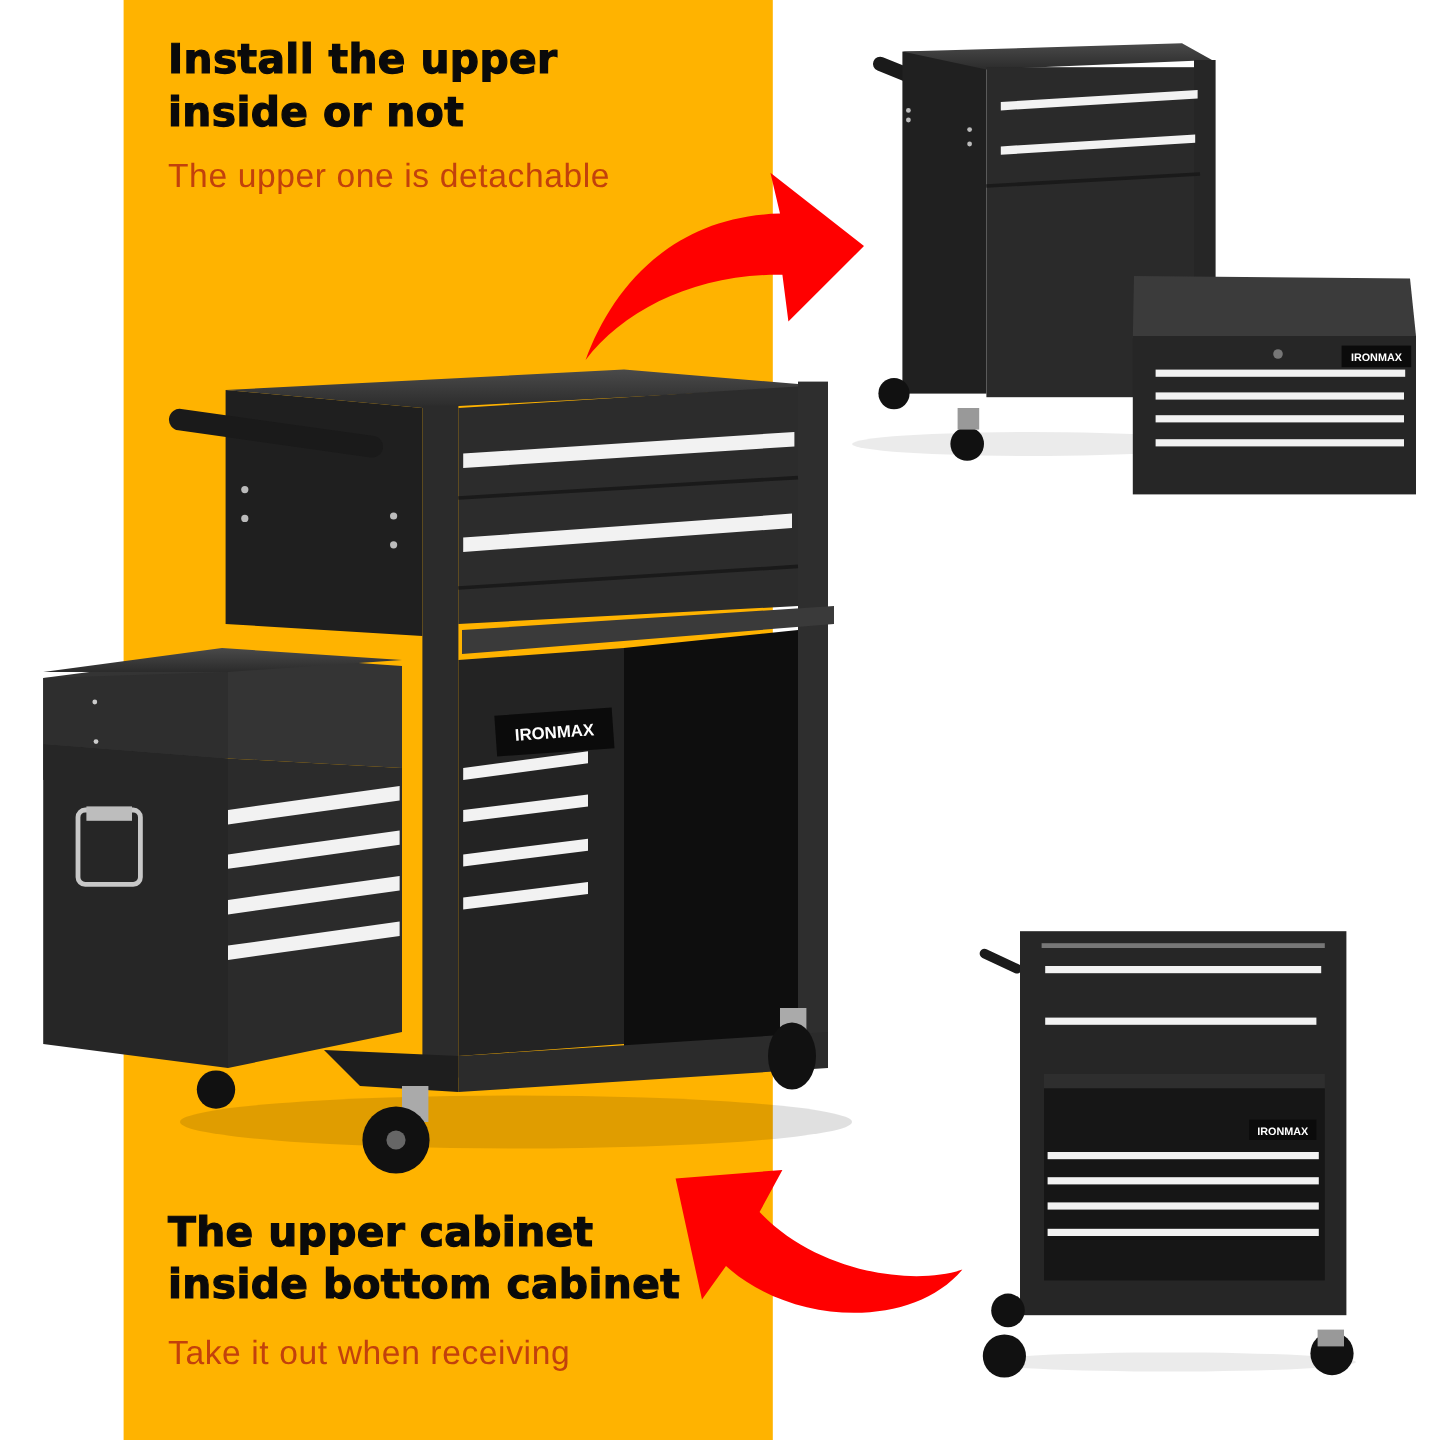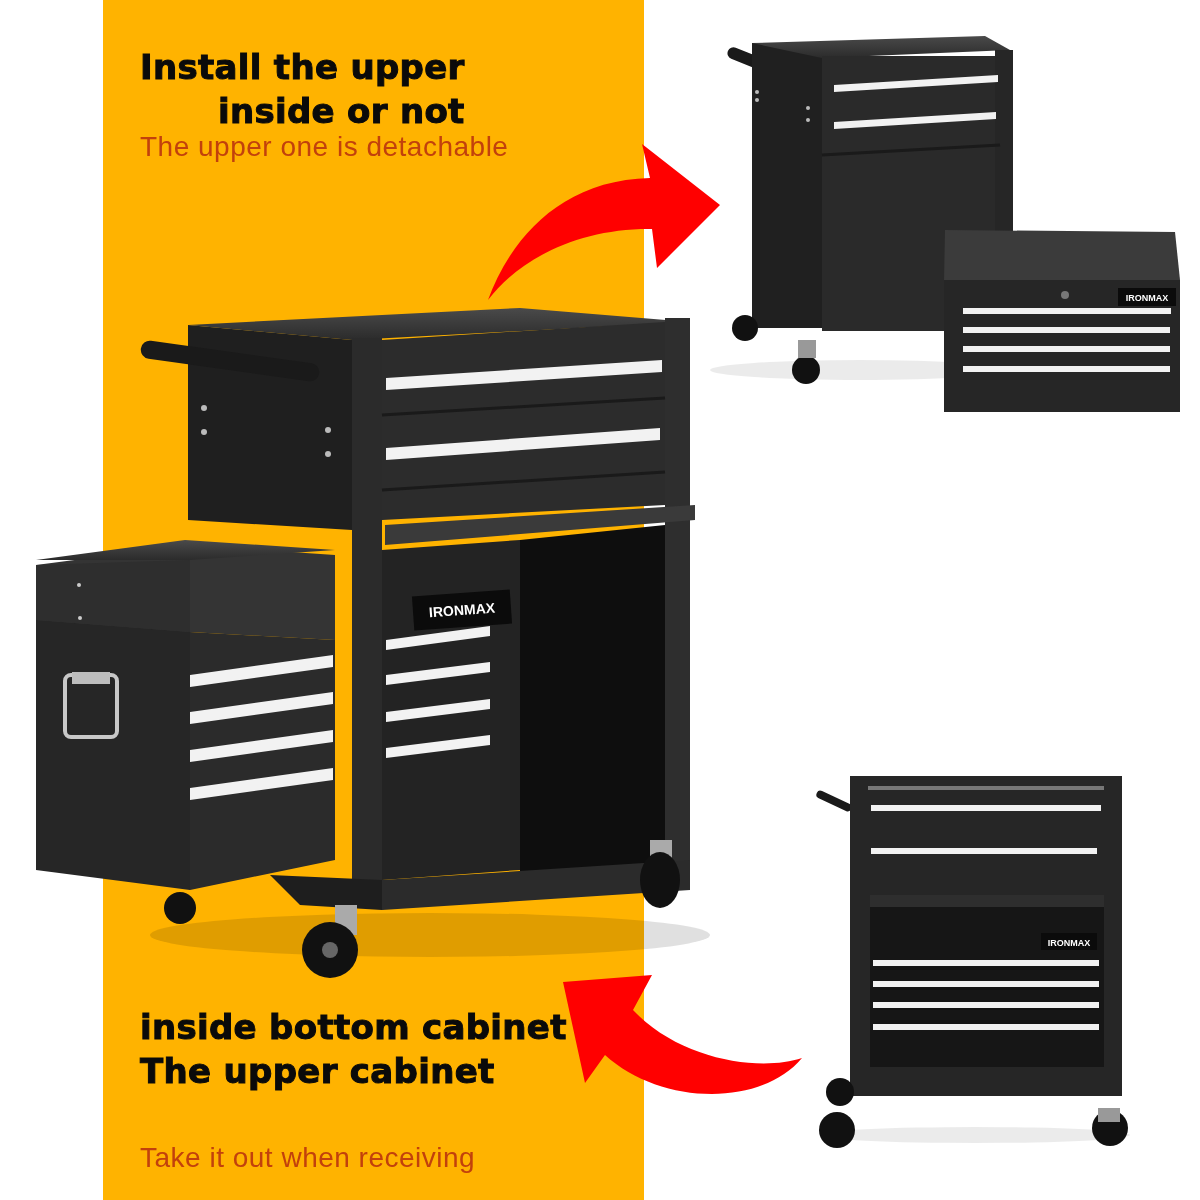--- a/index.html
+++ b/index.html
@@ -1,23 +1,23 @@
 <!DOCTYPE html>
 <html><head>
 <meta charset="utf-8">
 <style>
   html, body { margin: 0; padding: 0; }
   body { width: 1200px; height: 1200px; background: #ffffff; position: relative; overflow: hidden; font-family: "Liberation Sans", sans-serif; }
   .band { position: absolute; left: 103px; top: 0; width: 541px; height: 1200px; background: #FFB300; }
   .heading { position: absolute; left: 140px; font-family: "DejaVu Sans", sans-serif; font-weight: 900; color: #0a0a0a; font-size: 34px; line-height: 44px; letter-spacing: 0.3px; -webkit-text-stroke: 1px #0a0a0a; }
   .sub { position: absolute; left: 140px; font-family: "Liberation Sans", sans-serif; color: #c2410c; font-size: 28px; line-height: 33px; letter-spacing: 0.5px; }
-  #h1 { top: 45px; text-align: right; }
+  #h1 { top: 28px; }
   #s1 { top: 130px; }
   #h2 { top: 1005px; }
-  #s2 { top: 1141px; }
+  #s2 { top: 1111px; }
   .heading div, .sub div { white-space: nowrap; }
   svg.layer { position: absolute; left: 0; top: 0; }
   .brand { font-family: "Liberation Sans", sans-serif; font-weight: bold; fill: #ffffff; }
 </style>
 </head>
 <body>
 
 <div class="band"></div>
 
 <svg class="layer" width="1200" height="1200" viewBox="0 0 1200 1200">
@@ -165,18 +165,18 @@
 
 <div class="heading" id="h1">
   <div>Install the upper</div>
   <div>inside or not</div>
 </div>
 <div class="sub" id="s1">
   <div>The upper one is detachable</div>
 </div>
 
 <div class="heading" id="h2">
+  <div>The upper cabinet</div>
   <div>inside bottom cabinet</div>
-  <div>The upper cabinet</div>
 </div>
 <div class="sub" id="s2">
   <div>Take it out when receiving</div>
 </div>
 
 </body></html>

